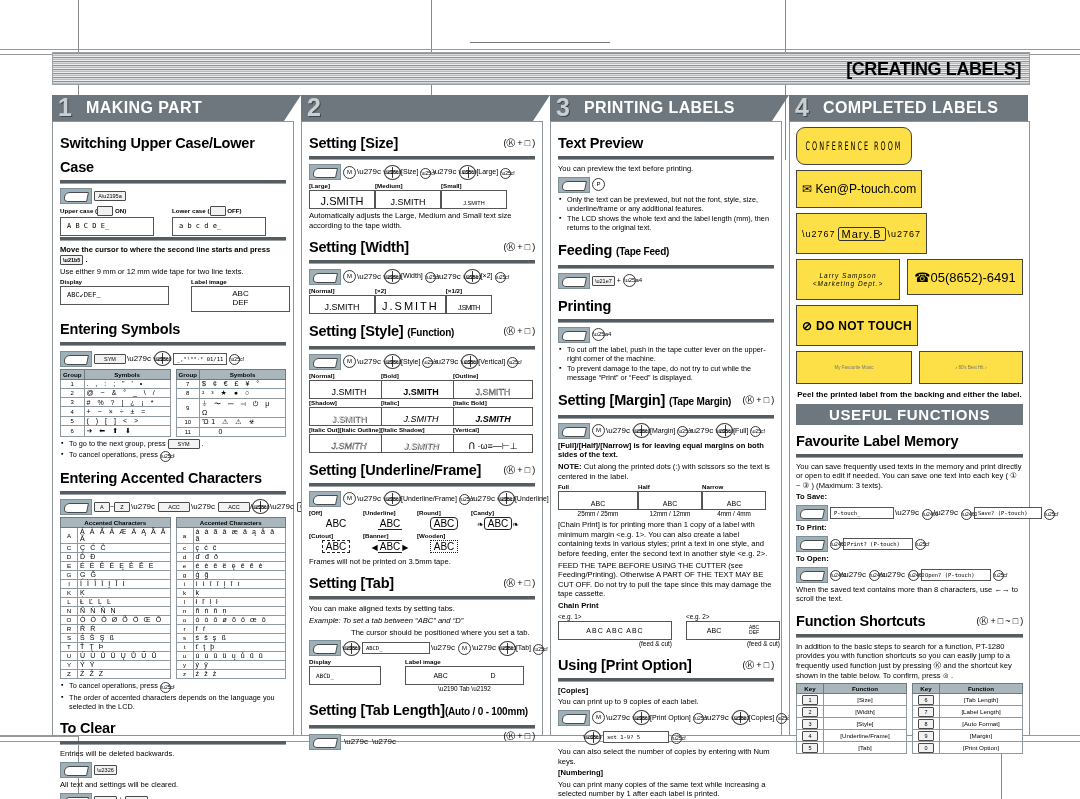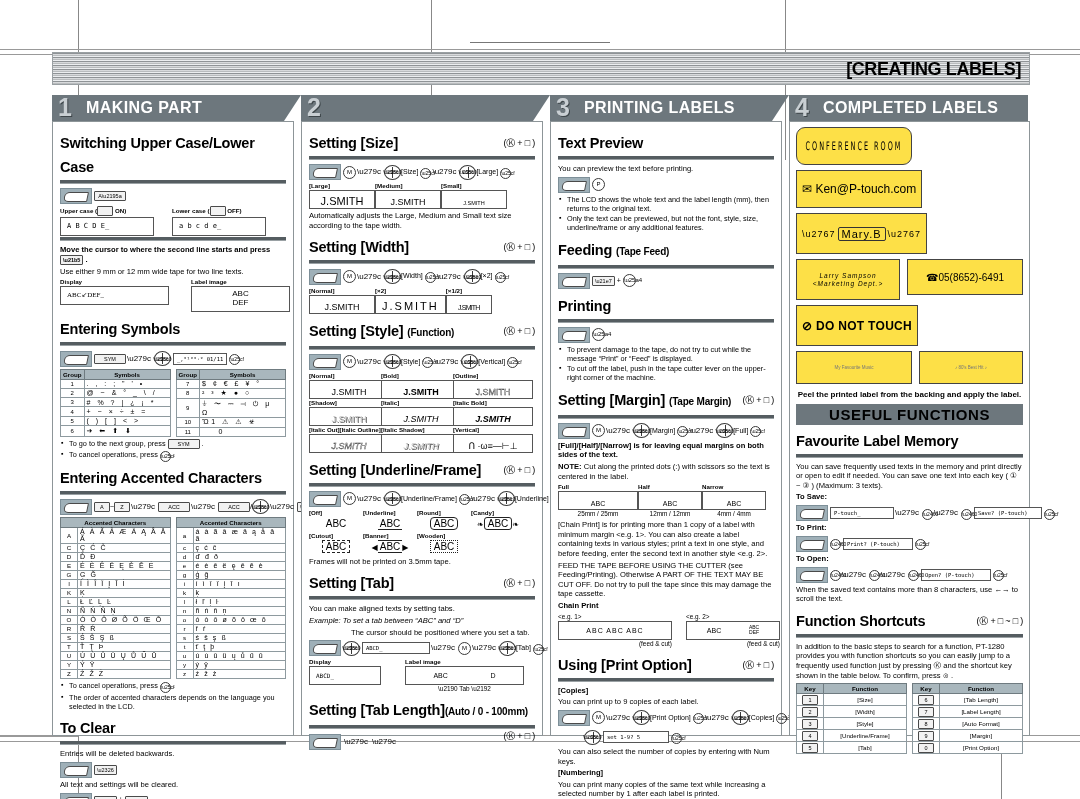--- a/index.html
+++ b/index.html
@@ -88,21 +88,21 @@
   table.g td.ch{text-align:center;width:12px;}
   table.g td.chars{letter-spacing:1.6px;font-size:7px;}
 
   .twocol{display:flex;gap:5px;}
   .twocol > *{flex:1;}
   .sbox{border:1px solid #444;background:#fde047;display:flex;align-items:center;justify-content:center;
      padding:11px 5px;}
   .vtext{font-size:6.5px;letter-spacing:2px;transform:scaleY(1.8);font-family:"DejaVu Sans",sans-serif;}
 
   
-  .ufbar{background:#6d777d;color:#000000;text-align:center;font-size:15px;font-weight:bold;
+  .ufbar{background:#6d777d;color:#ffffff;text-align:center;font-size:15px;font-weight:bold;
      letter-spacing:0.6px;padding:2px 0;margin:4px 0 0 0;}
   .center{text-align:center;}
   .mini{font-size:6.4px;line-height:8px;}
 </style>
 </head>
 <body>
 
 <div class="page-frame" style="left:78px;top:0;width:1px;height:160px;border:none;border-left:0.8px solid #888;"></div>
 <div class="page-frame" style="left:431px;top:0;width:1px;height:160px;border:none;border-left:0.8px solid #888;"></div>
 <div class="page-frame" style="left:785px;top:0;width:1px;height:160px;border:none;border-left:0.8px solid #888;"></div>
@@ -160,21 +160,21 @@
       <div class="exbox" style="min-width:80px;text-align:left;font-family:'DejaVu Sans Mono',monospace;font-size:7px;">a b c d e_</div>
     </div>
   </div>
 
   <div class="rule"></div>
   <p class="tb"><span>Move the cursor to where the second line starts and press</span> <span class="key">\u21b5</span> .</p>
   <p class="t">Use either 9 mm or 12 mm wide tape for two line texts.</p>
   <div style="display:flex;gap:22px;">
     <div>
       <div class="exlabel">Display</div>
-      <div class="exbox" style="min-width:95px;text-align:left;font-family:Liberation Serif, serif;font-size:7px;">ABC↙DEF_</div>
+      <div class="exbox" style="min-width:95px;text-align:left;font-family:Liberation Mono, monospace;font-size:7px;">ABC↙DEF_</div>
     </div>
     <div>
       <div class="exlabel">Label image</div>
       <div class="exbox" style="min-width:85px;height:20px;line-height:9px;padding-top:2px;">
         <div style="font-size:8px;">ABC</div>
         <div style="font-size:8px;">DEF</div>
       </div>
     </div>
   </div>
 
@@ -628,40 +628,40 @@
 <div class="colinner">
 
   <h2 class="sec">Text Preview</h2>
   <div class="rule"></div>
   <p class="t">You can preview the text before printing.</p>
   <div class="steps">
     <span class="hand"></span>
     <span class="rkey">P</span>
   </div>
   <ul class="bul">
+    <li>Only the text can be previewed, but not the font, style, size, underline/frame or any additional features.</li>
     <li>The LCD shows the whole text and the label length (mm), then returns to the original text.</li>
-    <li>Only the text can be previewed, but not the font, style, size, underline/frame or any additional features.</li>
   </ul>
 
   <h2 class="sec"><span>Feeding</span> <span class="sub">(Tape Feed)</span></h2>
   <div class="rule"></div>
   <div class="steps">
     <span class="hand"></span>
     <span class="key">\u21e7</span> + <span class="rkey">\u25a4</span>
   </div>
 
   <h2 class="sec">Printing</h2>
   <div class="rule"></div>
   <div class="steps">
     <span class="hand"></span>
     <span class="rkey">\u25a4</span>
   </div>
   <ul class="bul">
+    <li>To cut off the label, push in the tape cutter lever on the upper-right corner of the machine.</li>
     <li>To prevent damage to the tape, do not try to cut while the message “Print” or “Feed” is displayed.</li>
-    <li>To cut off the label, push in the tape cutter lever on the upper-right corner of the machine.</li>
   </ul>
 
   <h2 class="sec"><span>Setting [Margin]</span> <span class="sub">(Tape Margin)</span><span class="shortcut">(Ⓚ + □ )</span></h2>
   <div class="rule"></div>
   <div class="steps">
     <span class="hand"></span>
     <span class="rkey">M</span><span class="arw">\u279c</span>
     <span class="navkey"><i class="l">\u25c0</i><i class="r">\u25b6</i></span><span>[Margin]</span>
     <span class="ok">\u25cf</span><span class="arw">\u279c</span>
     <span class="navkey"><i class="l">\u25c0</i><i class="r">\u25b6</i></span><span>[Full]</span>
@@ -744,28 +744,28 @@
     <div class="sbox" style="min-width:104px;height:17px;font-size:11px;letter-spacing:1px;">
       <span style="font-size:9px;">\u2767</span>
       <span style="border:1px solid #333;padding:0 3px;margin:0 2px;border-radius:2px;">Mary.B</span>
       <span style="font-size:9px;">\u2767</span>
     </div>
     <div class="sbox" style="min-width:92px;height:17px;flex-direction:column;font-style:italic;font-size:6.5px;line-height:8px;letter-spacing:1px;">
       <span>Larry Sampson</span>
       <span>&lt;Marketing Dept.&gt;</span>
     </div>
 
-    <div class="sbox" style="min-width:104px;height:12px;font-size:10px;">☎05(8652)-6491</div>
+    <div class="sbox" style="min-width:104px;height:12px;font-size:13px;">☎05(8652)-6491</div>
     <div class="sbox" style="min-width:92px;height:17px;font-size:12px;font-weight:bold;letter-spacing:0.3px;">⊘ DO NOT TOUCH</div>
 
     <div class="sbox" style="min-width:104px;height:9px;font-size:4.5px;color:#777;">My Favourite Music</div>
     <div class="sbox" style="min-width:92px;height:9px;font-size:4.5px;color:#777;">♪ 80's Best Hit ♪</div>
   </div>
 
-  <p class="tb" style="text-align:center;font-size:8px;margin-top:6px;">Peel the printed label from the backing and apply the label.</p>
+  <p class="tb" style="text-align:center;font-size:8px;margin-top:6px;">Peel the printed label from the backing and either the label.</p>
 
   <div class="ufbar">USEFUL FUNCTIONS</div>
 
   <h2 class="sec" style="margin-top:4px;">Favourite Label Memory</h2>
   <div class="rule"></div>
   <p class="t">You can save frequently used texts in the memory and print directly or open to edit if needed. You can save one text into each key ( ① ~ ③ ) (Maximum: 3 texts).</p>
   <p class="tb">To Save:</p>
   <div class="steps">
     <span class="hand"></span>
     <span class="lcd" style="min-width:56px;">P-touch_</span><span class="arw">\u279c</span>

